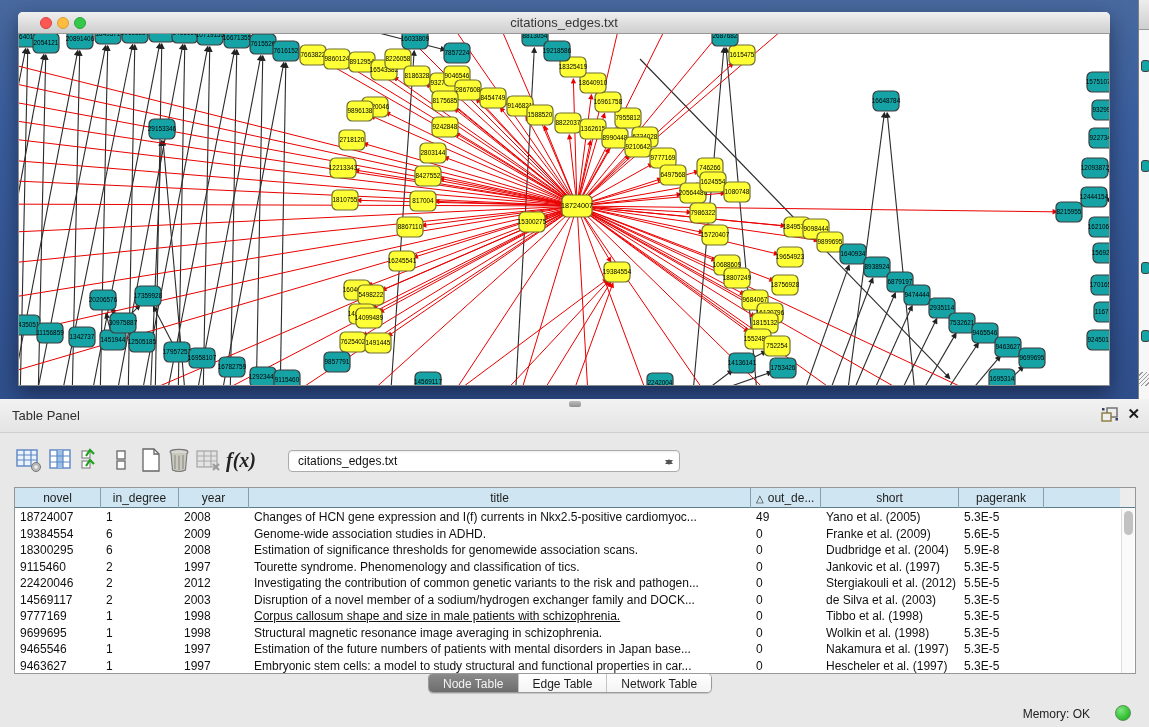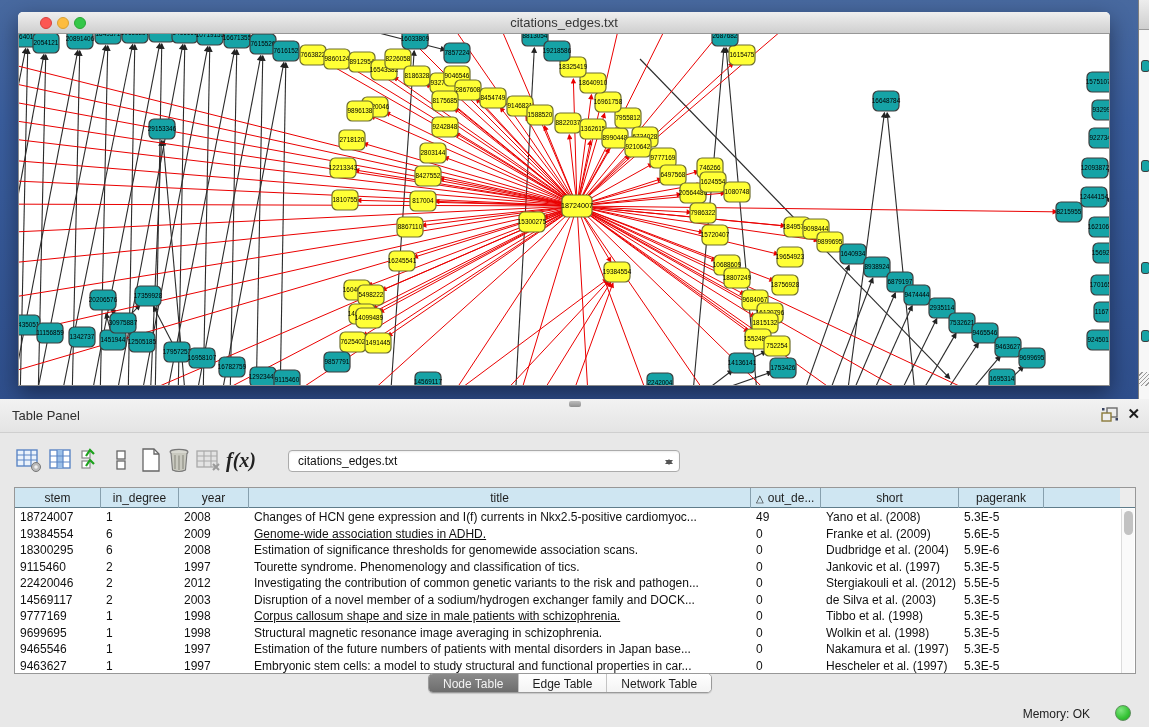--- a/index.html
+++ b/index.html
@@ -824,21 +824,21 @@
       <div class="tool fx" style="left:226px">f(x)</div>
       <div class="dropdown">
         <span>citations_edges.txt</span>
         <span class="dd-arrows"></span>
       </div>
     </div>
 
     <div class="tbl">
       <div class="thead" id="thead">
           <div class="th" style="width: 86px;">
-            <span>stem</span>
+            <span>novel</span>
           </div>
           <div class="th" style="width: 78px;">
             <span>in_degree</span>
           </div>
           <div class="th" style="width: 70px;">
             <span>year</span>
           </div>
           <div class="th" style="width: 502px;">
             <span>title</span>
           </div>
@@ -855,40 +855,40 @@
           <div class="th" style="width: 76px; border-right: none;"></div>
         </div>
       <div class="thead-corner"></div>
       <div class="rows" id="rows">
           <div class="tr">
             <div class="td" style="width: 86px;">18724007</div>
             <div class="td" style="width: 78px;">1</div>
             <div class="td" style="width: 70px;">2008</div>
             <div class="td" style="width: 502px;">Changes of HCN gene expression and I(f) currents in Nkx2.5-positive cardiomyoc...</div>
             <div class="td" style="width: 70px;">49</div>
-            <div class="td" style="width: 138px;">Yano et al. (2008)</div>
+            <div class="td" style="width: 138px;">Yano et al. (2005)</div>
             <div class="td" style="width: 85px;">5.3E-5</div>
           </div>
           <div class="tr">
             <div class="td" style="width: 86px;">19384554</div>
             <div class="td" style="width: 78px;">6</div>
             <div class="td" style="width: 70px;">2009</div>
-            <div class="td" style="width: 502px; text-decoration: underline;">Genome-wide association studies in ADHD.</div>
+            <div class="td" style="width: 502px;">Genome-wide association studies in ADHD.</div>
             <div class="td" style="width: 70px;">0</div>
             <div class="td" style="width: 138px;">Franke et al. (2009)</div>
             <div class="td" style="width: 85px;">5.6E-5</div>
           </div>
           <div class="tr">
             <div class="td" style="width: 86px;">18300295</div>
             <div class="td" style="width: 78px;">6</div>
             <div class="td" style="width: 70px;">2008</div>
             <div class="td" style="width: 502px;">Estimation of significance thresholds for genomewide association scans.</div>
             <div class="td" style="width: 70px;">0</div>
             <div class="td" style="width: 138px;">Dudbridge et al. (2004)</div>
-            <div class="td" style="width: 85px;">5.9E-6</div>
+            <div class="td" style="width: 85px;">5.9E-8</div>
           </div>
           <div class="tr">
             <div class="td" style="width: 86px;">9115460</div>
             <div class="td" style="width: 78px;">2</div>
             <div class="td" style="width: 70px;">1997</div>
             <div class="td" style="width: 502px;">Tourette syndrome. Phenomenology and classification of tics.</div>
             <div class="td" style="width: 70px;">0</div>
             <div class="td" style="width: 138px;">Jankovic et al. (1997)</div>
             <div class="td" style="width: 85px;">5.3E-5</div>
           </div>

